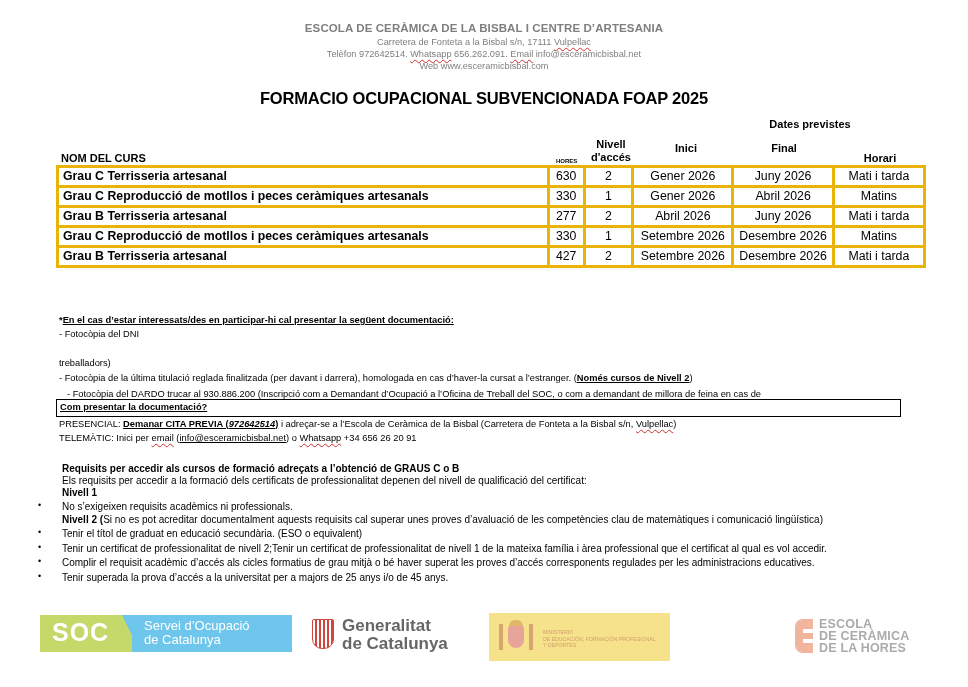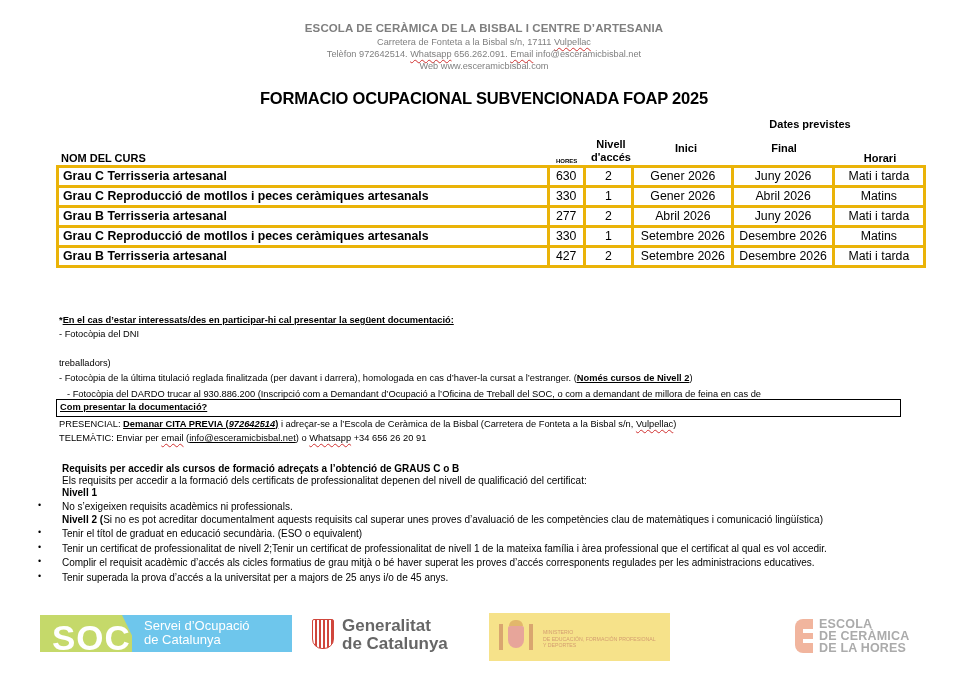--- a/index.html
+++ b/index.html
@@ -20,21 +20,21 @@
   .doc { font-size: 9.3px; line-height: 13px; }
   .doc b { font-weight: bold; }
   .u { text-decoration: underline; }
   .box { left: 56px; top: 399px; width: 843px; height: 16px; border: 1px solid #000; }
   .req { font-size: 10px; line-height: 11.5px; text-align: center; }
   .bullet { position: absolute; left: 38px; font-size: 9px; }
   .logo-soc { left: 40px; top: 615px; width: 252px; height: 37px; }
   .soc-green { position: absolute; left: 0; top: 0; width: 100px; height: 37px; background: #c5d96a; }
   .soc-blue { position: absolute; left: 92px; top: 0; width: 160px; height: 37px; background: #6ec6ec; }
   .soc-slash { position: absolute; left: 82px; top: 0; width: 0; height: 0; border-top: 37px solid #6ec6ec; border-left: 18px solid transparent; }
-  .soc-text { position: absolute; left: 12px; top: 3px; font-size: 35px; font-weight: bold; color: #fff; letter-spacing: 1px; }
+  .soc-text { position: absolute; left: 12px; top: 3px; font-size: 25px; font-weight: bold; color: #fff; letter-spacing: 1px; }
   .soc-sub { position: absolute; left: 104px; top: 4px; font-size: 13px; line-height: 14px; color: #fff; }
   .logo-gen { left: 312px; top: 617px; width: 160px; height: 40px; }
   .gen-shield { position: absolute; left: 0; top: 2px; width: 22px; height: 30px; border: 1.5px solid #d0463c; border-radius: 2px 2px 10px 10px; box-sizing: border-box;
                 background: repeating-linear-gradient(90deg, #fff 0 2px, #d0463c 2px 4px); }
   .gen-text { position: absolute; left: 30px; top: 0; font-size: 17px; line-height: 18px; color: #666; font-weight: bold; }
   .logo-min { left: 489px; top: 613px; width: 181px; height: 48px; background: #f6e28a; }
   .min-crest { position: absolute; left: 10px; top: 7px; width: 34px; height: 34px; }
   .min-crest .pill { position: absolute; top: 4px; width: 4px; height: 26px; background: #d9a66f; }
   .min-crest .shield { position: absolute; left: 9px; top: 6px; width: 16px; height: 22px; background: #e7a59a; border-radius: 2px 2px 8px 8px; }
   .min-crest .crown { position: absolute; left: 10px; top: 0; width: 14px; height: 6px; background: #e2b76b; border-radius: 6px 6px 0 0; }
@@ -110,21 +110,21 @@
 
 <div class="abs doc" style="left:59px; top:314px; font-weight:bold;"><span>*</span><span class="u">En el cas d’estar interessats/des en participar-hi cal presentar la següent documentació:</span></div>
 <div class="abs doc" style="left:59px; top:328px;">-  Fotocòpia del DNI</div>
 <div class="abs doc" style="left:67px; top:343px; width:860px;margin-top:45px;">-  Fotocòpia del DARDO  trucar al 930.886.200 (Inscripció com a Demandant d’Ocupació a l’Oficina de Treball del SOC, o com a demandant de millora de feina en cas de</div>
 <div class="abs doc" style="left:59px; top:357px;">treballadors)</div>
 <div class="abs doc" style="left:59px; top:372px;"><span>-   Fotocòpia de la última titulació reglada finalitzada (per davant i darrera), homologada en cas d’haver-la cursat a l’estranger. (</span><b class="u">Només cursos de Nivell 2</b><span>)</span></div>
 
 <div class="abs box"></div>
 <div class="abs doc" style="left:60px; top:401px; font-weight:bold;"><span class="u">Com presentar la documentació?</span></div>
 <div class="abs doc" style="left:59px; top:418px; white-space:nowrap;"><span>PRESENCIAL:  </span><b class="u"><span>Demanar CITA PREVIA (</span><i>972642514</i><span>)</span></b><span> i adreçar-se a l’Escola de Ceràmica de la Bisbal (Carretera de Fonteta a la Bisbal s/n, </span><span class="sq">Vulpellac</span><span>)</span></div>
-<div class="abs doc" style="left:59px; top:432px; white-space:nowrap;"><span>TELEMÀTIC: Enviar per </span><span class="sq">email</span><span> (</span><span class="u">info@esceramicbisbal.net</span><span>) o </span><span class="sq">Whatsapp</span><span> +34 656 26 20 91</span></div>
+<div class="abs doc" style="left:59px; top:432px; white-space:nowrap;"><span>TELEMÀTIC: Inici per </span><span class="sq">email</span><span> (</span><span class="u">info@esceramicbisbal.net</span><span>) o </span><span class="sq">Whatsapp</span><span> +34 656 26 20 91</span></div>
 
 <div class="abs req" style="left:62px; top:463px; font-weight:bold;">Requisits per accedir als cursos de formació adreçats a l’obtenció de GRAUS C o B</div>
 <div class="abs req" style="left:62px; top:475px;">Els requisits per accedir a la formació dels certificats de professionalitat depenen del nivell de qualificació del certificat:</div>
 <div class="abs req" style="left:62px; top:487px; font-weight:bold;">Nivell 1</div>
 <div class="bullet" style="top:500px;">•</div>
 <div class="abs req" style="left:62px; top:501px;">No s’exigeixen requisits acadèmics ni professionals.</div>
 <div class="abs req" style="left:62px; top:514px; white-space:nowrap;"><b>Nivell 2 (</b><span>Si no es pot acreditar documentalment aquests requisits cal superar unes proves d’avaluació de les competències clau de matemàtiques i comunicació lingüística)</span></div>
 <div class="bullet" style="top:527px;">•</div>
 <div class="abs req" style="left:62px; top:528px;">Tenir el títol de graduat en educació secundària. (ESO o equivalent)</div>
 <div class="bullet" style="top:542px;">•</div>

